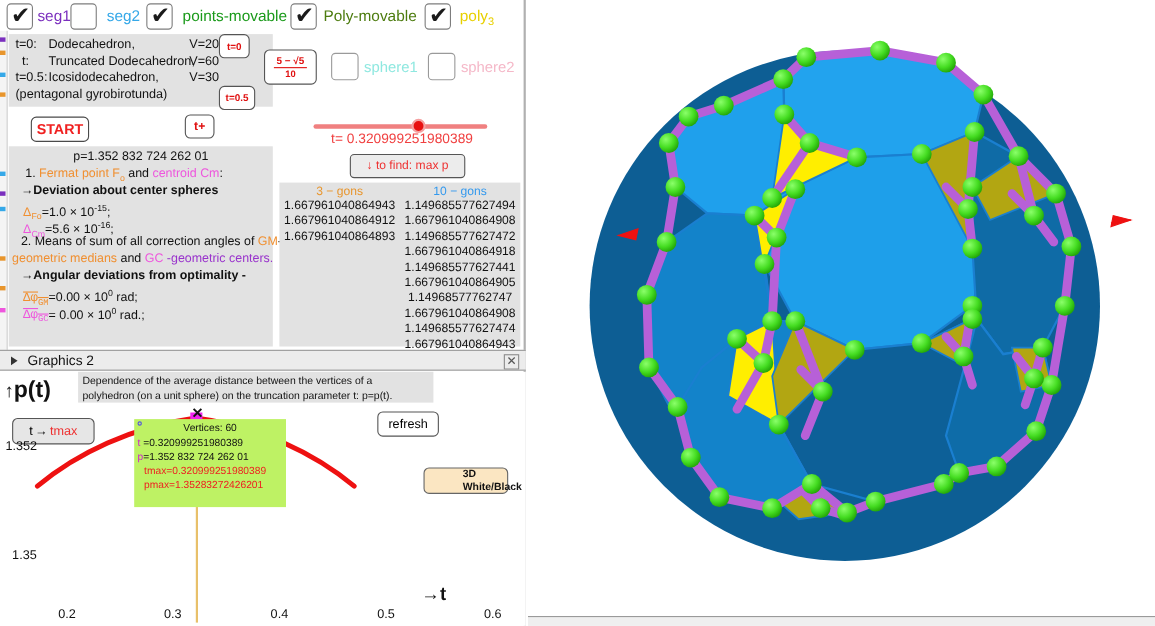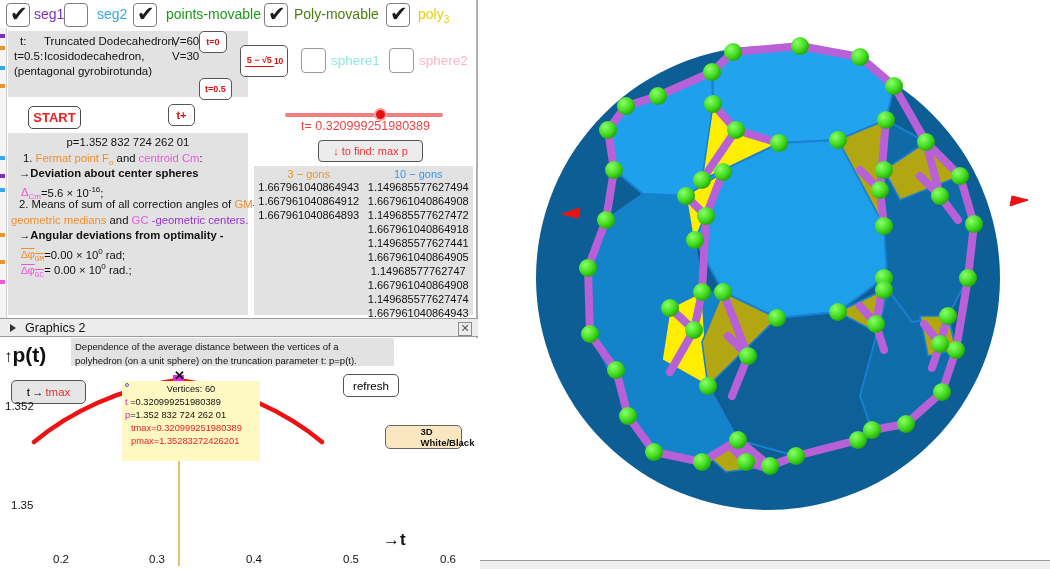--- a/index.html
+++ b/index.html
@@ -71,21 +71,21 @@
     position:absolute; border:1.6px solid #555; border-radius:5px;
     background:#fff; color:#e01010; font-size:9px; font-weight:bold;
     display:flex; align-items:center; justify-content:center;
     font-family:"Liberation Sans", sans-serif;
   }
   #btn-t0    { left:199px; top:31px;  width:28px; height:22px; }
   #btn-t05   { left:199px; top:78px;  width:33px; height:22px; }
   #btn-tplus { left:168px; top:104px; width:27px; height:22px; font-size:11px;}
   #btn-frac  { left:240px; top:45px;  width:48px; height:32px; }
   #btn-frac .frac {
-    display:flex; align-items:center;
+    display:flex; flex-direction:column; align-items:center;
     line-height:9px; color:#e01010; font-size:9px;
   }
   #btn-frac .num { border-bottom:1px solid #e01010; padding:0 2px 1px 2px; }
   #btn-frac .den { padding-top:1px; font-size:8.5px; }
 
   
   #cb-sphere1 { position:absolute; left:301px; top:48px; width:25px; height:25px;
                 background:#fff; border:1.5px solid #9a9a9a; border-radius:4px; }
   #cb-sphere2 { position:absolute; left:389px; top:48px; width:25px; height:25px;
                 background:#fff; border:1.5px solid #9a9a9a; border-radius:4px; }
@@ -202,21 +202,21 @@
     background:#e8c06a;
   }
   #maxpt {
     position:absolute; left:173px; top:37px; width:11px; height:11px;
     background:#ee22ee;
   }
   #maxpt .x { position:absolute; left:1px; top:-5px; color:#111; font-size:13px; font-weight:bold; line-height:11px;}
   #maxlabel { position:absolute; left:181px; top:52px; font-size:13px; color:#ee4040; }
   #tooltip {
     position:absolute; left:122px; top:43px; width:138px; height:80px;
-    background:#fef9c3; font-size:9.3px; line-height:13px; color:#111;
+    background:#bef264; font-size:9.3px; line-height:13px; color:#111;
     padding:2px 3px; font-family:"Liberation Sans", sans-serif;
   }
   #tooltip .dot {
     position:absolute; left:3px; top:2px; width:4px; height:4px;
     border:1px solid #5555dd; border-radius:50%;
   }
   #tooltip .c { text-align:center; }
   #tooltip .v { color:#cc22cc; }
   #tooltip .r { color:#ee2020; padding-left:6px; }
 
@@ -268,20 +268,25 @@
       <span class="cb-label" style="left:294px;color:#4d7c0f;">Poly-movable</span>
 
       <div class="cbx" style="left:386px;">
         <span class="tick">✔</span>
       </div>
       <span class="cb-label" style="left:418px;color:#e8d000;"><span>poly</span><sub>3</sub></span>
     </div>
 
     <div id="defs-box">
       <div class="drow">
+        <span class="dk">t=0:</span>
+        <span class="dn">Dodecahedron,</span>
+        <span class="dv">V=20</span>
+      </div>
+      <div class="drow">
         <span class="dk" style="left:8px;">t:</span>
         <span class="dn">Truncated Dodecahedron,</span>
         <span class="dv">V=60</span>
       </div>
       <div class="drow">
         <span class="dk">t=0.5:</span>
         <span class="dn">Icosidodecahedron,</span>
         <span class="dv">V=30</span>
       </div>
       <div class="drow">
@@ -323,20 +328,23 @@
       <span>to find: max  p</span>
     </div>
 
     <div id="report-box">
       <div class="ln center">p=1.352 832 724 262 01</div>
       <div class="ln" style="padding-left:12px;">
         <span>1.</span>
         <span class="c-orange"><span>Fermat point  F</span><sub>o</sub></span><span> and  </span><span class="c-magenta">centroid Cm</span><span>:</span>
       </div>
       <div class="ln" style="padding-left:8px;font-weight:bold;">→Deviation about center spheres</div>
+      <div class="ln" style="padding-left:10px;">
+        <span class="c-orange"><span>Δ</span><sub>Fo</sub></span><span>=1.0 × 10</span><sup>-15</sup><span>;</span>
+      </div>
       <div class="ln" style="padding-left:10px;">
         <span class="c-magenta"><span>Δ</span><sub>Cm</sub></span><span>=5.6 × 10</span><sup>-16</sup><span>;</span>
       </div>
       <div class="ln" style="padding-left:8px;">
         <span>2. Means of sum of all correction angles of </span><span class="c-orange">GM</span><span>-</span>
       </div>
       <div class="ln">
         <span class="c-orange">geometric medians</span><span> and </span><span class="c-magenta">GC</span><span class="c-violet"> -geometric centers.</span>
       </div>
       <div class="ln" style="padding-left:8px;font-weight:bold;">→Angular deviations from optimality -</div>

